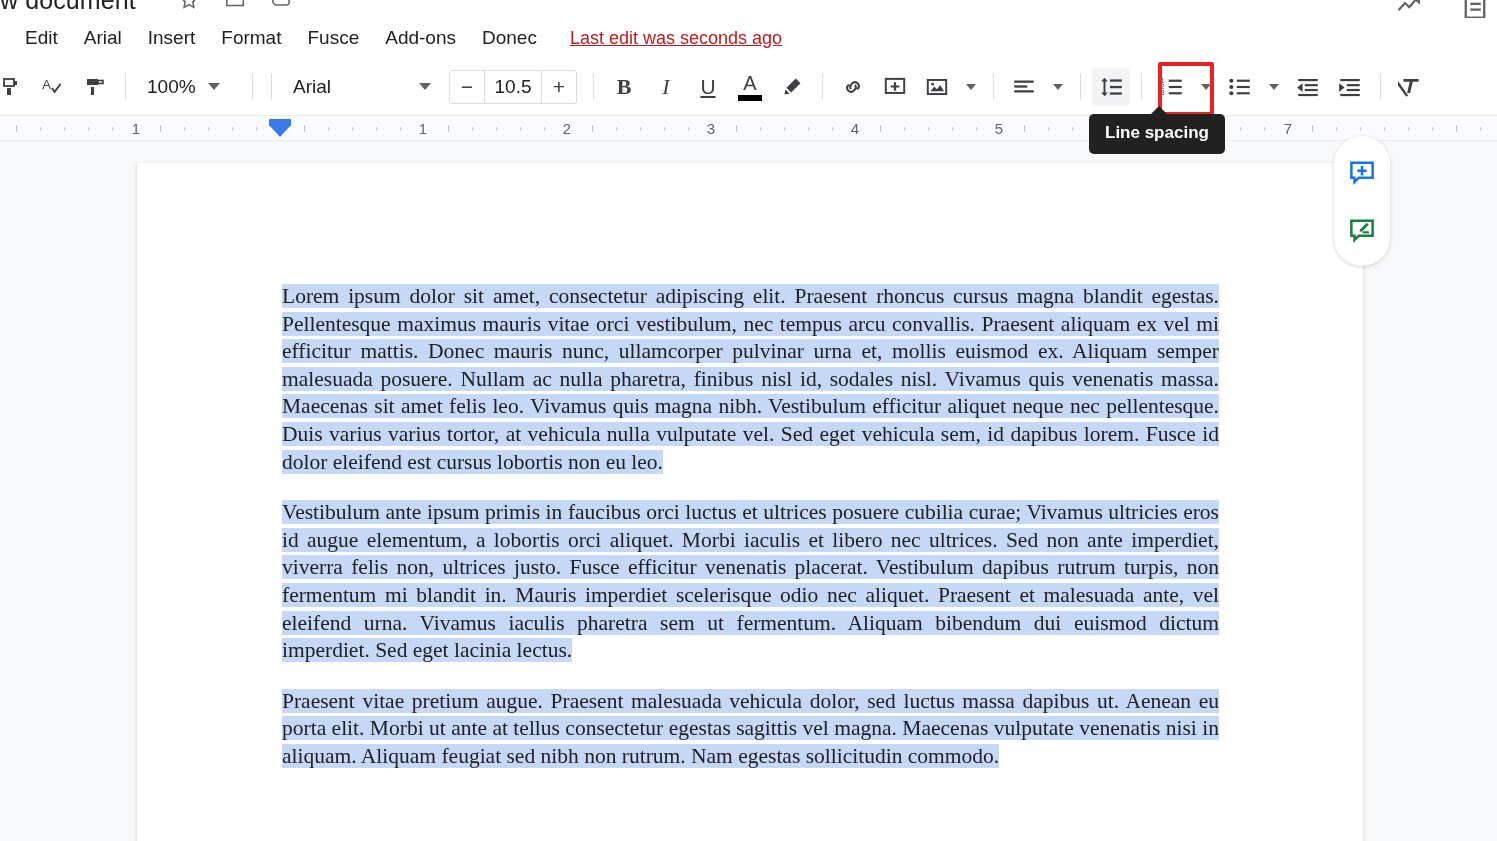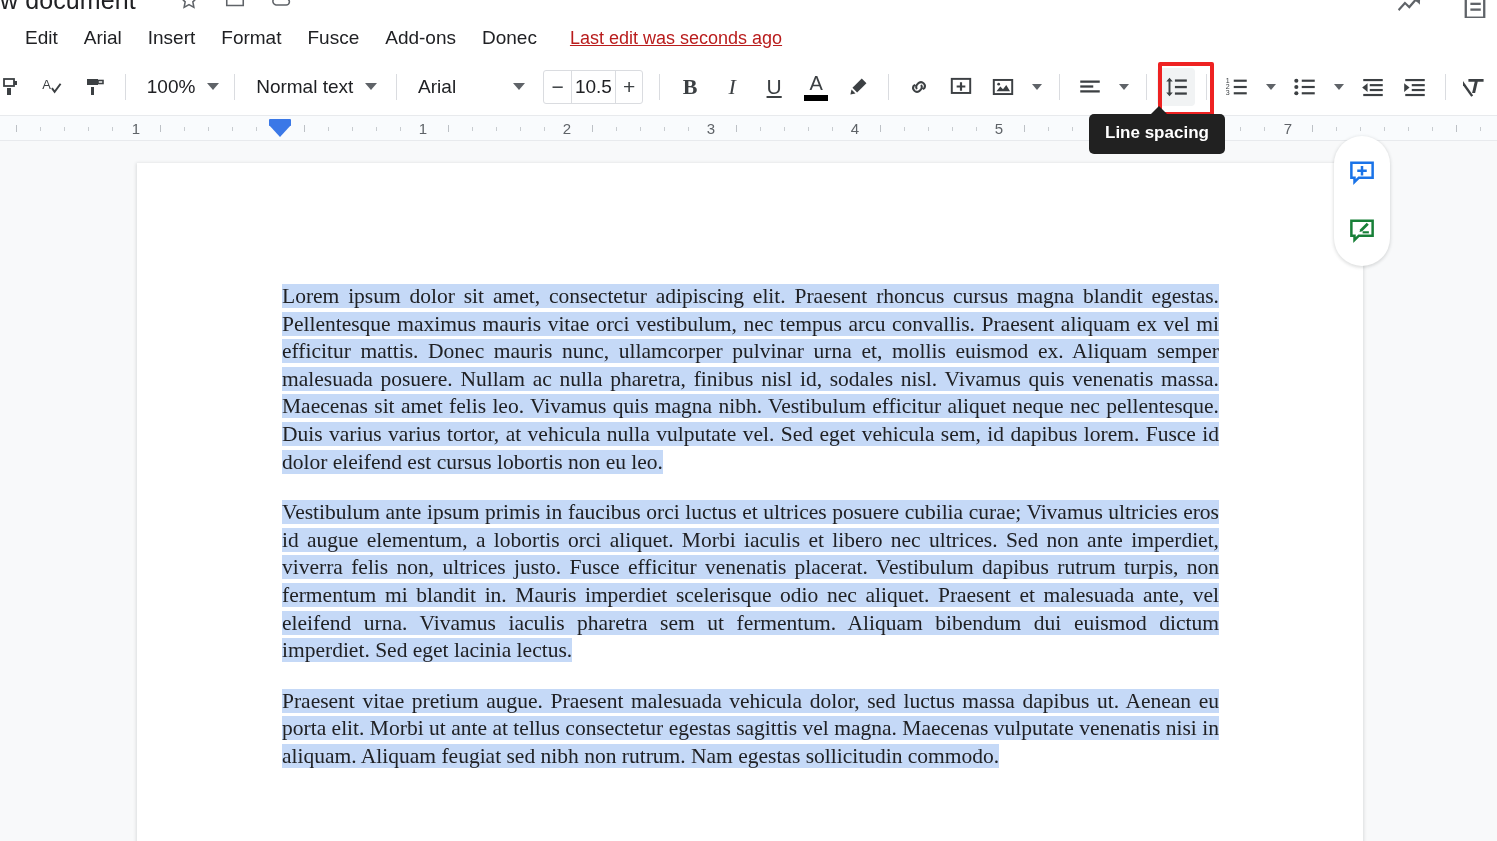--- a/index.html
+++ b/index.html
@@ -321,24 +321,20 @@
 
   <div class="tb-sep"></div>
 
   <div class="tb-combo zoom-combo">
     <span class="lbl">100%</span>
     <span class="caret"></span>
   </div>
 
   <div class="tb-sep"></div>
 
-  <div class="tb-combo style-combo">
-    <span class="lbl">Normal text</span>
-    <span class="caret"></span>
-  </div>
 
   <div class="tb-sep"></div>
 
   <div class="tb-combo font-combo">
     <span class="lbl">Arial</span>
     <span class="caret"></span>
   </div>
 
   <div class="fontsize-group">
     <div class="fs-btn">−</div>

